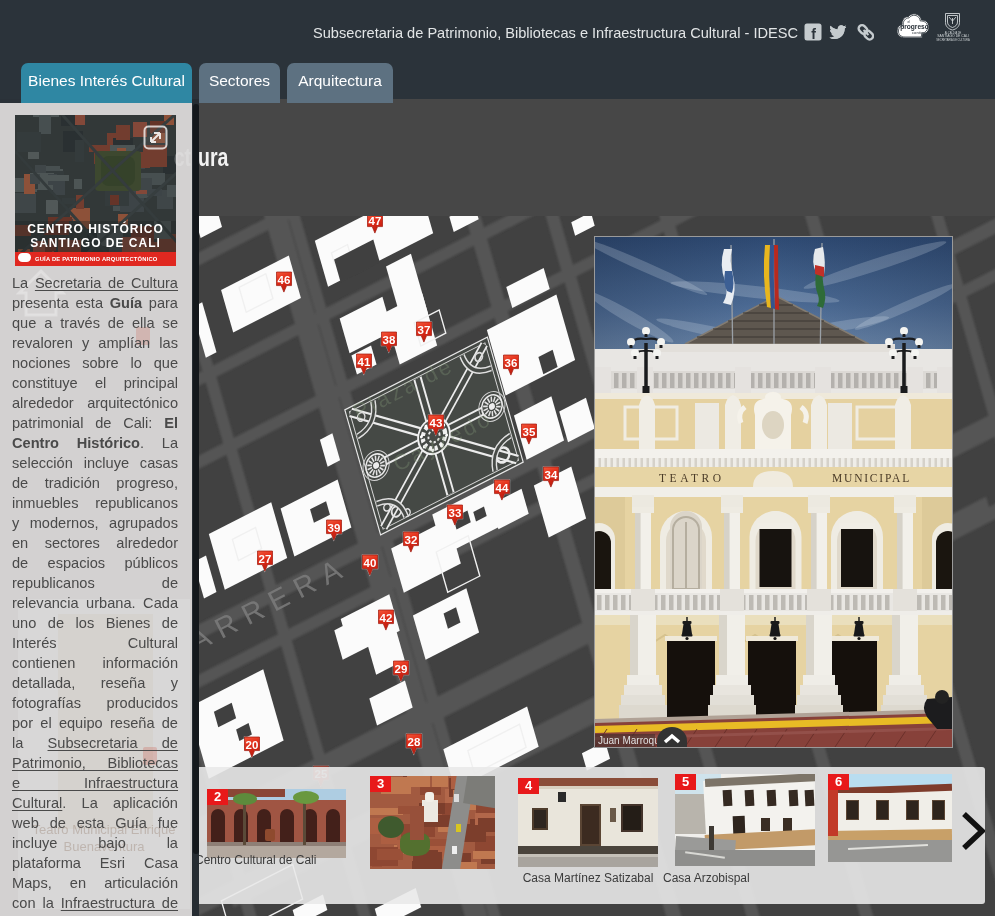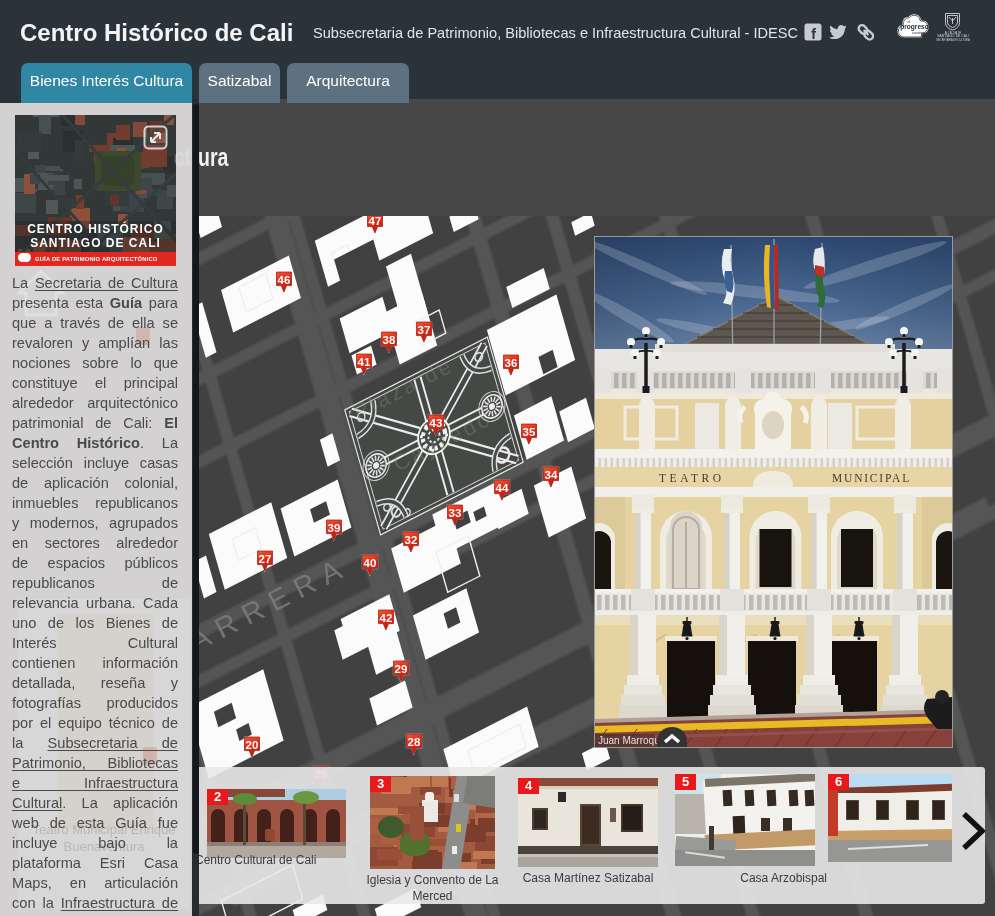--- a/index.html
+++ b/index.html
@@ -888,21 +888,20 @@
             <div class="abs" style="left:82px;top:70px;width:5px;height:8px;background:#eee"></div>
             <div class="abs" style="left:8px;top:40px;width:26px;height:22px;background:#3f5a2e;border-radius:50%"></div>
             <div class="abs" style="left:30px;top:56px;width:30px;height:24px;background:#53702f;border-radius:40%"></div>
             <div class="abs" style="left:0px;top:0px;width:20px;height:16px;background:#e4e0d8"></div>
             <div class="abs" style="left:52px;top:24px;width:16px;height:22px;background:#ece9e2"></div>
             <div class="abs" style="left:55px;top:16px;width:9px;height:10px;background:#f2efe8;border-radius:3px"></div>
             <div class="abs" style="left:40px;top:30px;width:14px;height:34px;background:#97503a"></div>
           </div>
         </div>
         <div class="abs" style="left:0;top:0;width:21px;height:16px;background:#e8191a;color:#fff;font-size:13px;font-weight:bold;text-align:center;line-height:16px">3</div>
-        <div class="abs" style="left:-12px;top:97px;width:149px;text-align:center;color:#3b3b3b;font-size:12px;line-height:15.5px">Iglesia y Convento de La<br>Merced</div>
       </div>
       <div class="abs" style="left:319px;top:11px;width:140px;height:139px">
         <div class="abs" style="left:0;top:0;width:140px;height:89px;overflow:hidden">
           <div class="abs" style="left:0;top:0;width:140px;height:89px;background:#e9e5db;overflow:hidden">
             <div class="abs" style="left:0;top:0;width:140px;height:8px;background:#8a4c38"></div>
             <div class="abs" style="left:0;top:8px;width:140px;height:3px;background:#d8cfc0"></div>
             <div class="abs" style="left:62px;top:26px;width:21px;height:42px;background:#3c2b20;border:2px solid #5a4534"></div>
             <div class="abs" style="left:14px;top:30px;width:16px;height:22px;background:#2e2620;border:2px solid #4e3c2c"></div>
             <div class="abs" style="left:103px;top:26px;width:22px;height:28px;background:#241d17;border:2px solid #43332a"></div>
             <div class="abs" style="left:92px;top:30px;width:6px;height:14px;background:#6a5948"></div>
@@ -931,21 +930,21 @@
             <div class="abs" style="left:86px;top:44px;width:9px;height:13px;background:#3a2e24"></div>
             <div class="abs" style="left:108px;top:44px;width:9px;height:13px;background:#3a2e24"></div>
             <div class="abs" style="left:30px;top:58px;width:112px;height:16px;background:#c29a68;transform:rotate(-3deg)"></div>
             <div class="abs" style="left:0;top:64px;width:60px;height:28px;background:#9a9a98;transform:rotate(4deg)"></div>
             <div class="abs" style="left:0;top:76px;width:140px;height:16px;background:#8e8e8c"></div>
             <div class="abs" style="left:10px;top:80px;width:40px;height:2px;background:#d8d8d4;transform:rotate(8deg)"></div>
             <div class="abs" style="left:34px;top:52px;width:5px;height:24px;background:#3e3a34"></div>
           </div>
         </div>
         <div class="abs" style="left:0;top:0;width:21px;height:16px;background:#e8191a;color:#fff;font-size:13px;font-weight:bold;text-align:center;line-height:16px">5</div>
-        <div class="abs" style="left:-12px;top:97px;width:164px;text-align:right;color:#3b3b3b;font-size:12px;line-height:15.5px">Casa Arzobispal</div>
+        <div class="abs" style="left:-12px;top:97px;width:164px;text-align:left;color:#3b3b3b;font-size:12px;line-height:15.5px">Casa Arzobispal</div>
       </div>
       <div class="abs" style="left:629px;top:7px;width:124px;height:138px">
         <div class="abs" style="left:0;top:0;width:124px;height:88px;overflow:hidden">
           <div class="abs" style="left:0;top:0;width:124px;height:88px;background:#efede7;overflow:hidden">
             <div class="abs" style="left:0;top:0;width:124px;height:15px;background:#b9ddf0"></div>
             <div class="abs" style="left:0;top:12px;width:124px;height:7px;background:#7e3c2c;transform:rotate(-2deg)"></div>
             <div class="abs" style="left:0;top:19px;width:124px;height:42px;background:#f0eee8"></div>
             <div class="abs" style="left:18px;top:26px;width:13px;height:20px;background:#2e241c;border:1px solid #5c4634"></div>
             <div class="abs" style="left:48px;top:26px;width:13px;height:20px;background:#2e241c;border:1px solid #5c4634"></div>
             <div class="abs" style="left:78px;top:26px;width:13px;height:20px;background:#2e241c;border:1px solid #5c4634"></div>
@@ -1086,52 +1085,51 @@
         <div class="ln">La <u>Secretaria de Cultura</u></div>
         <div class="ln">presenta esta <b>Guía</b> para</div>
         <div class="ln">que a través de ella se</div>
         <div class="ln">revaloren y amplían las</div>
         <div class="ln">nociones sobre lo que</div>
         <div class="ln">constituye el principal</div>
         <div class="ln">alrededor arquitectónico</div>
         <div class="ln">patrimonial de Cali: <b>El</b></div>
         <div class="ln"><b>Centro Histórico</b>. La</div>
         <div class="ln">selección incluye casas</div>
-        <div class="ln">de aplicación colonial,</div>
+        <div class="ln">de tradición progreso,</div>
         <div class="ln">inmuebles republicanos</div>
         <div class="ln">y modernos, agrupados</div>
         <div class="ln">en sectores alrededor</div>
         <div class="ln">de espacios públicos</div>
         <div class="ln">republicanos de</div>
         <div class="ln">relevancia urbana. Cada</div>
         <div class="ln">uno de los Bienes de</div>
         <div class="ln">Interés Cultural</div>
         <div class="ln">contienen información</div>
         <div class="ln">detallada, reseña y</div>
         <div class="ln">fotografías producidos</div>
-        <div class="ln">por el equipo técnico de</div>
+        <div class="ln">por el equipo reseña de</div>
         <div class="ln">la <u>Subsecretaria de</u></div>
         <div class="ln"><u>Patrimonio, Bibliotecas</u></div>
         <div class="ln"><u>e Infraestructura</u></div>
         <div class="ln"><u>Cultural</u>. La aplicación</div>
         <div class="ln">web de esta Guía fue</div>
         <div class="ln">incluye bajo la</div>
         <div class="ln">plataforma Esri Casa</div>
         <div class="ln">Maps, en articulación</div>
         <div class="ln">con la <u>Infraestructura de</u></div>
       </div>
     </div>
     <div class="abs" style="left:157px;top:143px;width:34px;z-index:30;font-size:25px;font-weight:bold;color:rgba(240,240,240,0.30);transform:scaleX(0.78);transform-origin:right top;text-align:right">ct</div>
     <div class="abs" style="left:198px;top:143px;z-index:30;font-size:25px;font-weight:bold;color:#f2f2f2;transform:scaleX(0.78);transform-origin:left top">ura</div>
     <div id="scroll">
       <div id="thumb"></div>
     </div>
     <div class="abs" style="left:0;top:99px;width:199px;height:4px;background:#2a3138;z-index:21"></div>
     <div id="hdr">
-      <div id="title">Centro Histórico de Cali</div>
       <div id="subtitle">Subsecretaria de Patrimonio, Bibliotecas e Infraestructura Cultural - IDESC</div>
       <svg class="abs" style="left:804px;top:23px" width="70" height="19" viewBox="0 0 70 19">
 <g fill="#c5cbce">
           <rect x="0.5" y="0.5" width="17" height="17" rx="2.5"></rect>
 <path d="M42.4 3.2c-0.62 0.28-1.3 0.46-2 0.55 0.72-0.43 1.27-1.12 1.53-1.93-0.67 0.4-1.42 0.69-2.21 0.85-0.64-0.68-1.54-1.1-2.54-1.1-1.92 0-3.48 1.56-3.48 3.48 0 0.27 0.03 0.54 0.09 0.79-2.89-0.15-5.46-1.53-7.18-3.64-0.3 0.51-0.47 1.12-0.47 1.75 0 1.21 0.61 2.27 1.55 2.9-0.57-0.02-1.11-0.18-1.58-0.44v0.04c0 1.69 1.2 3.09 2.79 3.41-0.29 0.08-0.6 0.12-0.92 0.12-0.22 0-0.44-0.02-0.65-0.06 0.44 1.38 1.73 2.39 3.25 2.42-1.19 0.93-2.69 1.49-4.32 1.49-0.28 0-0.56-0.02-0.83-0.05 1.54 0.99 3.37 1.56 5.33 1.56 6.4 0 9.9-5.3 9.9-9.9l-0.01-0.45c0.68-0.49 1.27-1.1 1.74-1.79z" transform="translate(0,0.6)"></path>
 <path d="M42.4 3.2c-0.62 0.28-1.3 0.46-2 0.55 0.72-0.43 1.27-1.12 1.53-1.93-0.67 0.4-1.42 0.69-2.21 0.85-0.64-0.68-1.54-1.1-2.54-1.1-1.92 0-3.48 1.56-3.48 3.48 0 0.27 0.03 0.54 0.09 0.79-2.89-0.15-5.46-1.53-7.18-3.64-0.3 0.51-0.47 1.12-0.47 1.75 0 1.21 0.61 2.27 1.55 2.9-0.57-0.02-1.11-0.18-1.58-0.44v0.04c0 1.69 1.2 3.09 2.79 3.41-0.29 0.08-0.6 0.12-0.92 0.12-0.22 0-0.44-0.02-0.65-0.06 0.44 1.38 1.73 2.39 3.25 2.42-1.19 0.93-2.69 1.49-4.32 1.49-0.28 0-0.56-0.02-0.83-0.05 1.54 0.99 3.37 1.56 5.33 1.56 6.4 0 9.9-5.3 9.9-9.9l-0.01-0.45c0.68-0.49 1.27-1.1 1.74-1.79z" transform="translate(0,0.6)"></path>
 </g>
 <text x="9.5" y="15.8" text-anchor="middle" font-size="14" font-weight="bold" fill="#2b333a" font-family="Liberation Sans">f</text>
 <g transform="rotate(-45 62 9.5)" stroke="#c5cbce" stroke-width="2.4" fill="none">
 <rect x="58.6" y="0.5" width="6.8" height="9.5" rx="3.4"></rect>
@@ -1152,15 +1150,15 @@
 <path d="M14.5 3.5 h10 v6.5 c0 3-2.2 4.6-5 5.5 c-2.8-0.9-5-2.5-5-5.5 z"></path>
 <path d="M16 5 l3.5 4 M23 5 l-3.5 4 M19.5 6 v6"></path>
         </g>
 <g fill="#cfd4d6" font-family="Liberation Sans" text-anchor="middle">
 <text x="20" y="21.5" font-size="2.6">ALCALDÍA DE</text>
 <text x="20" y="25" font-size="3.4">SANTIAGO DE CALI</text>
 <text x="20" y="28.8" font-size="2.6">SECRETARÍA DE CULTURA</text>
         </g>
       </svg>
     </div>
-    <div class="tab" style="left:21px;width:171px;background:#2f87a3;z-index:52">Bienes Interés Cultura</div>
-    <div class="tab" style="left:199px;width:81px;background:#5d7181">Satizabal</div>
-    <div class="tab" style="left:287px;width:122px;background:#5d7181">Arquitectura</div>
+    <div class="tab" style="left:21px;width:171px;background:#2f87a3;z-index:52">Bienes Interés Cultural</div>
+    <div class="tab" style="left:199px;width:81px;background:#5d7181">Sectores</div>
+    <div class="tab" style="left:287px;width:106px;background:#5d7181">Arquitectura</div>
   </div>
 </body></html>

